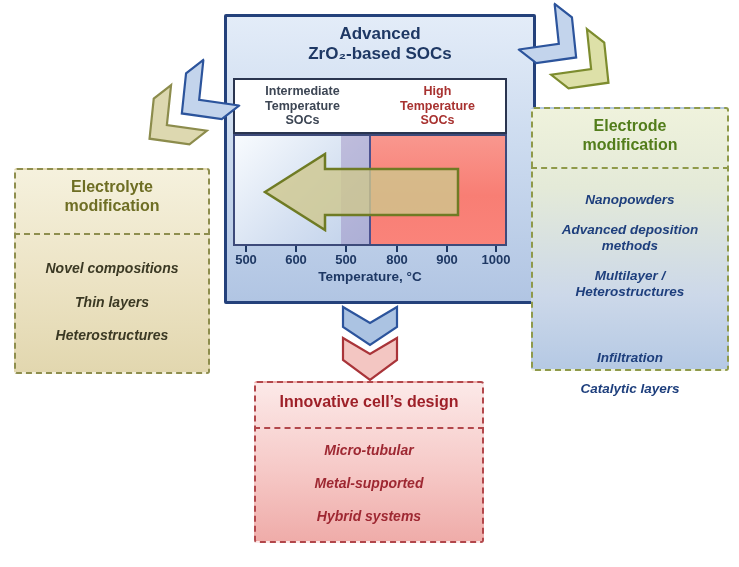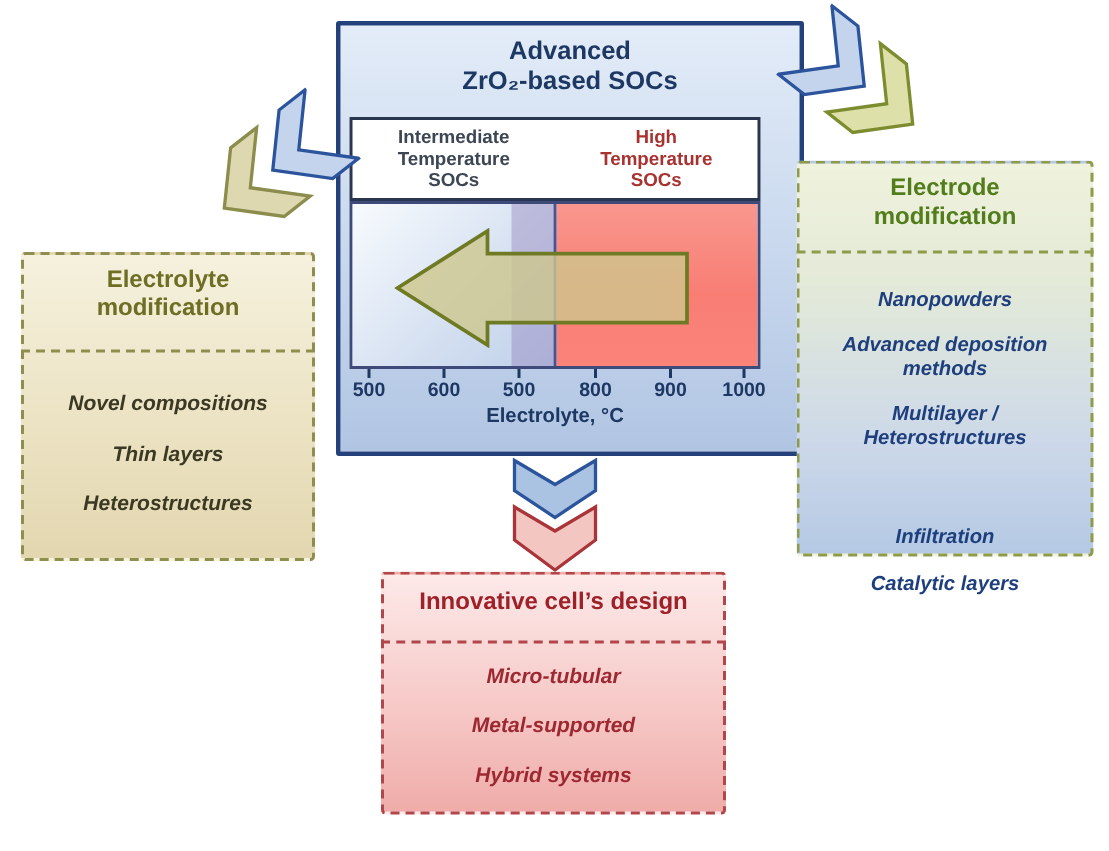--- a/index.html
+++ b/index.html
@@ -132,21 +132,21 @@
   <div class="abs tick" style="left:219px"></div>
   <div class="abs tick" style="left:268px"></div>
 
   <div class="abs tick-label" style="left:19px">500</div>
   <div class="abs tick-label" style="left:69px">600</div>
   <div class="abs tick-label" style="left:119px">500</div>
   <div class="abs tick-label" style="left:170px">800</div>
   <div class="abs tick-label" style="left:220px">900</div>
   <div class="abs tick-label" style="left:269px">1000</div>
 
-  <div id="axis-label" class="abs">Electrolyte, °C</div>
+  <div id="axis-label" class="abs">Temperature, °C</div>
 </div>
 
 <svg id="chev-right" class="chev" width="94" height="62" viewBox="0 0 94 62">
   <path d="M1,2 L23,2 L51,31 L23,60 L1,60 L29,31 Z" fill="#c3d4ec" stroke="#2c549c" stroke-width="2.2"></path>
   <path d="M42,2 L64,2 L92,31 L64,60 L42,60 L70,31 Z" fill="#dde0a8" stroke="#7d8c2e" stroke-width="2.2"></path>
 </svg>
 
 <svg id="chev-left" class="chev" width="94" height="62" viewBox="0 0 94 62">
   <path d="M52,2 L30,2 L2,31 L30,60 L52,60 L24,31 Z" fill="#ddd8b0" stroke="#8c8c4c" stroke-width="2.2"></path>
   <path d="M93,2 L71,2 L43,31 L71,60 L93,60 L65,31 Z" fill="#c3d4ec" stroke="#2c549c" stroke-width="2.2"></path>

